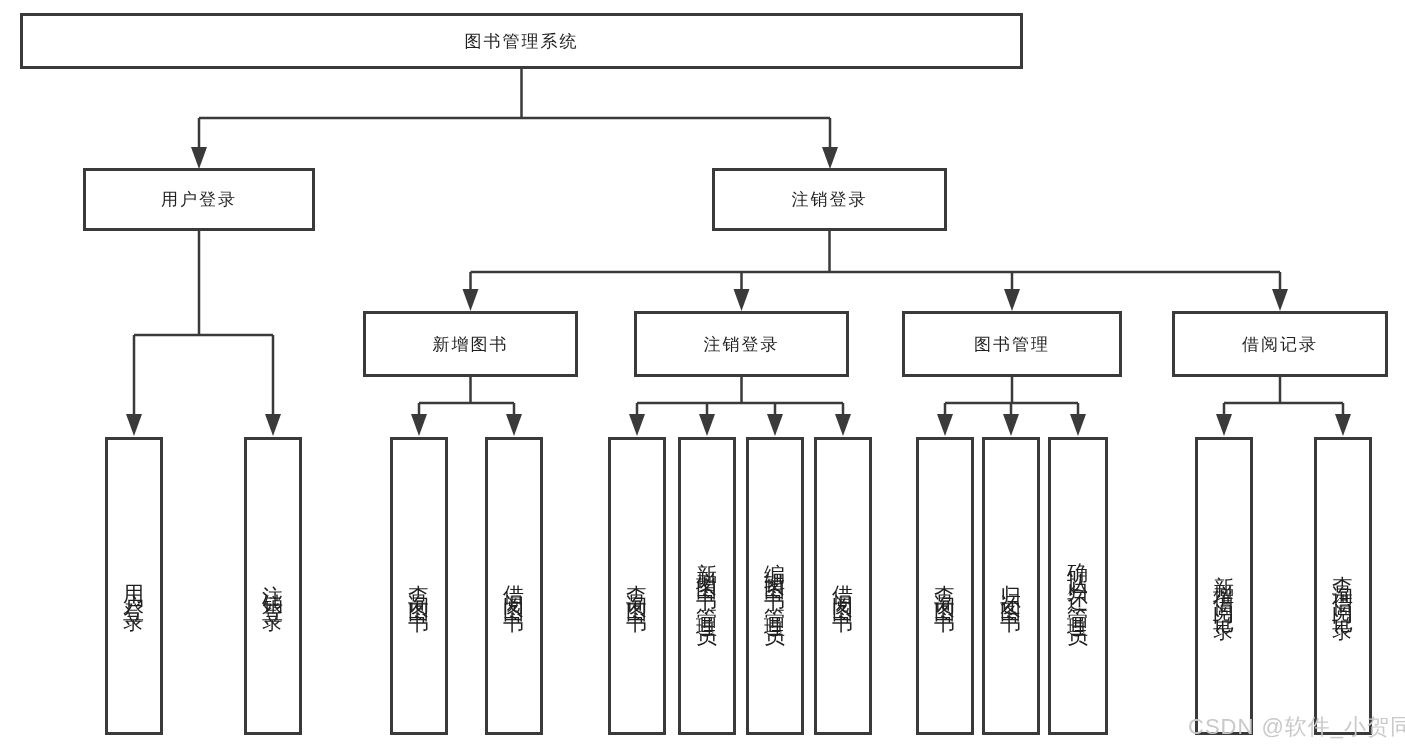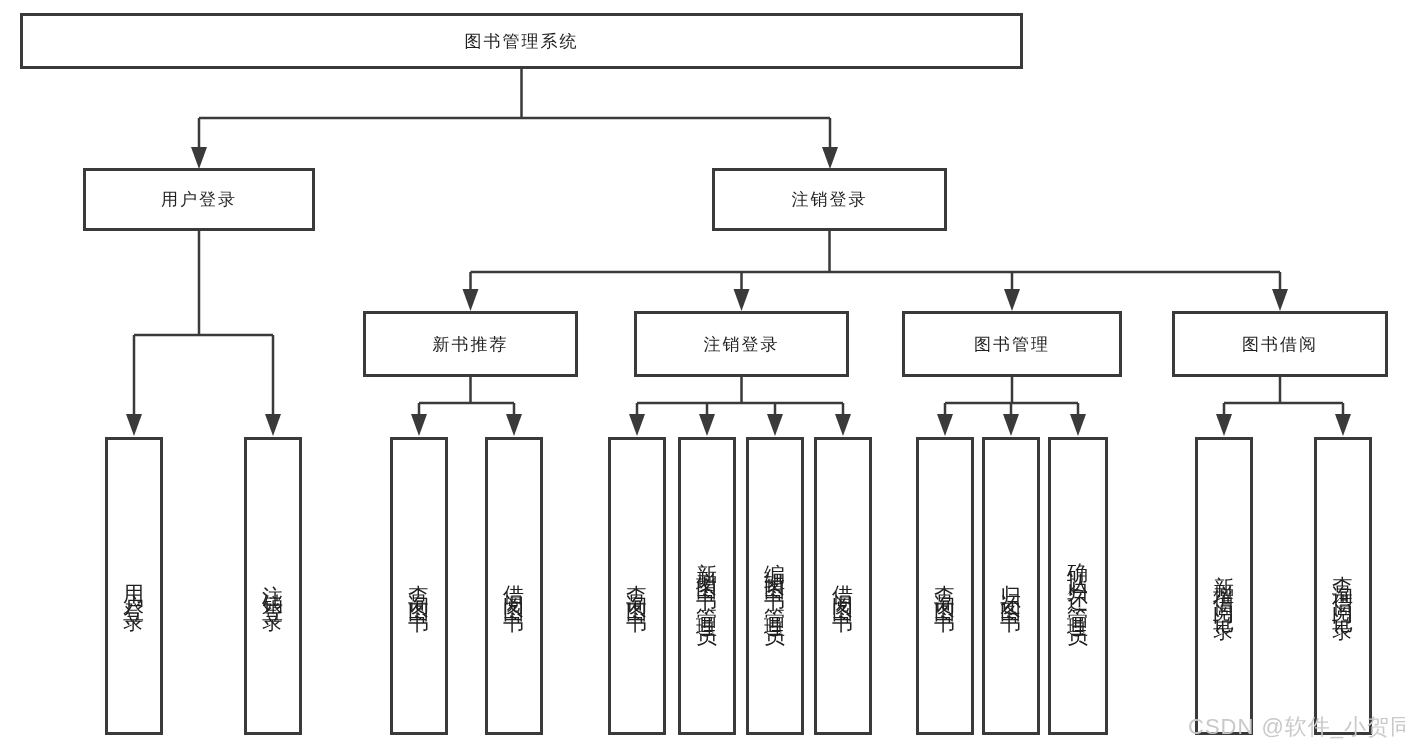--- a/index.html
+++ b/index.html
@@ -115,30 +115,30 @@
   </div>
 
   <div class="box hbox" style="left:83px;top:168px;width:232px;height:63px">
     <span>用户登录</span>
   </div>
   <div class="box hbox" style="left:712px;top:168px;width:235px;height:63px">
     <span>注销登录</span>
   </div>
 
   <div class="box hbox" style="left:363px;top:311px;width:215px;height:66px">
-    <span>新书推荐</span>
+    <span>新增图书</span>
   </div>
   <div class="box hbox" style="left:634px;top:311px;width:215px;height:66px">
     <span>注销登录</span>
   </div>
   <div class="box hbox" style="left:902px;top:311px;width:220px;height:66px">
     <span>图书管理</span>
   </div>
   <div class="box hbox" style="left:1172px;top:311px;width:216px;height:66px">
-    <span>图书借阅</span>
+    <span>借阅记录</span>
   </div>
 
   <div class="box leaf" style="left:105px">
     <span>用户登录</span>
   </div>
   <div class="box leaf" style="left:244px">
     <span>注销登录</span>
   </div>
   <div class="box leaf" style="left:390px">
     <span>查询图书</span>

